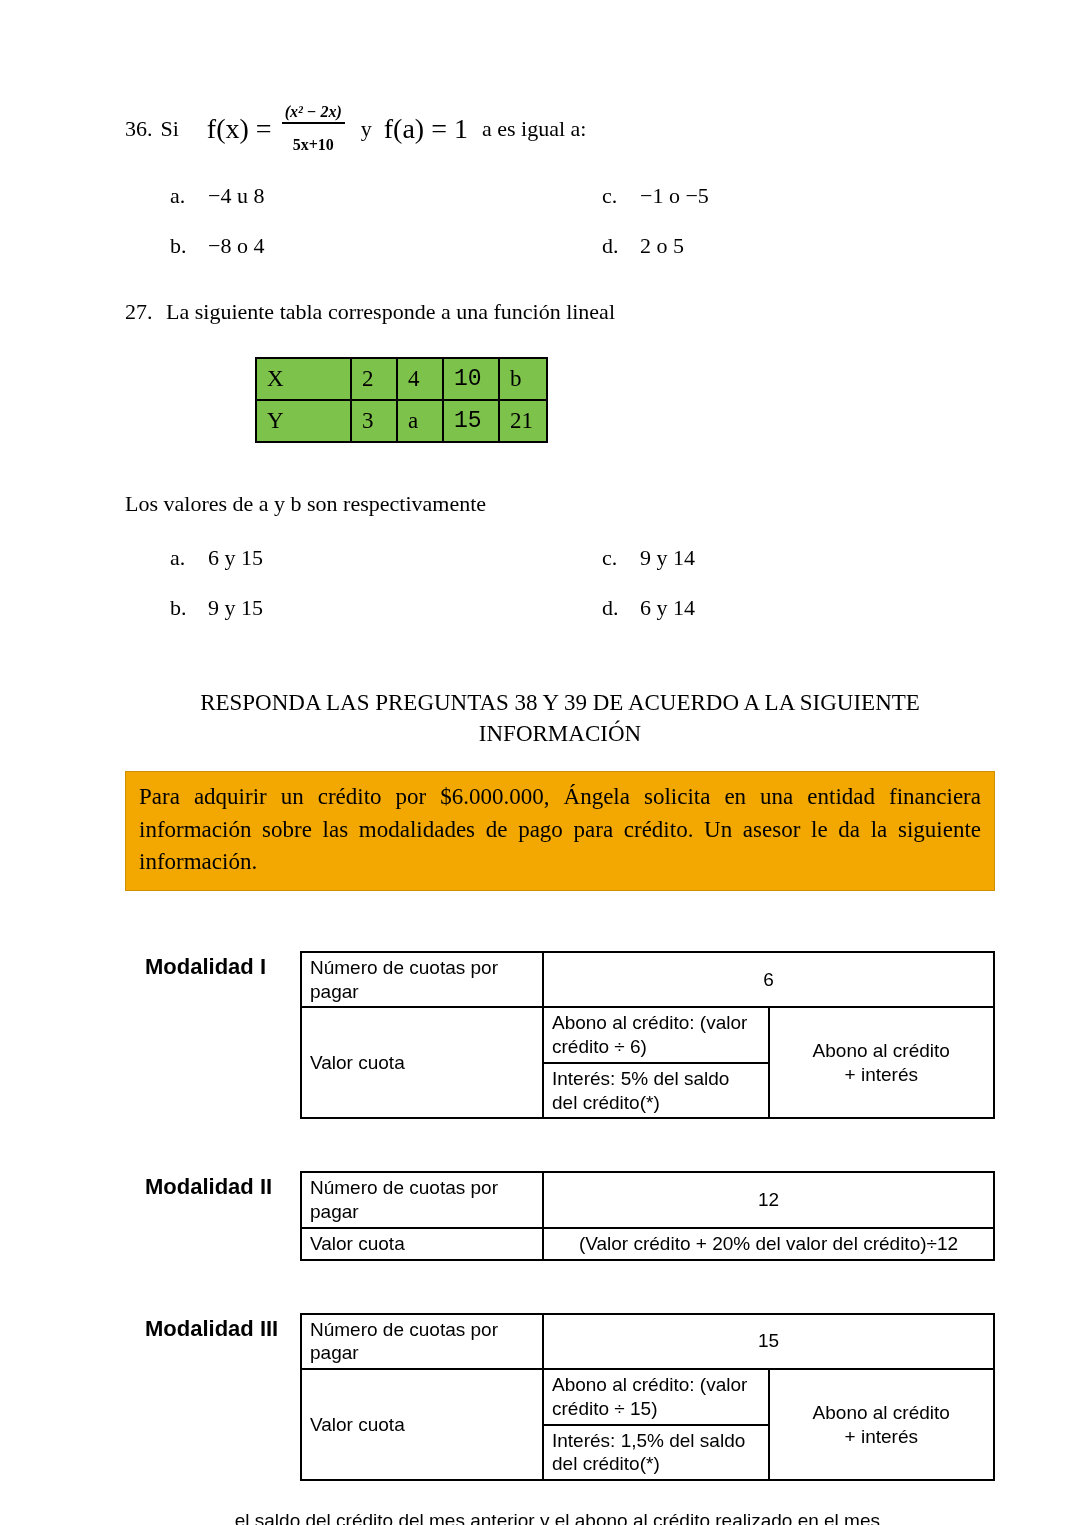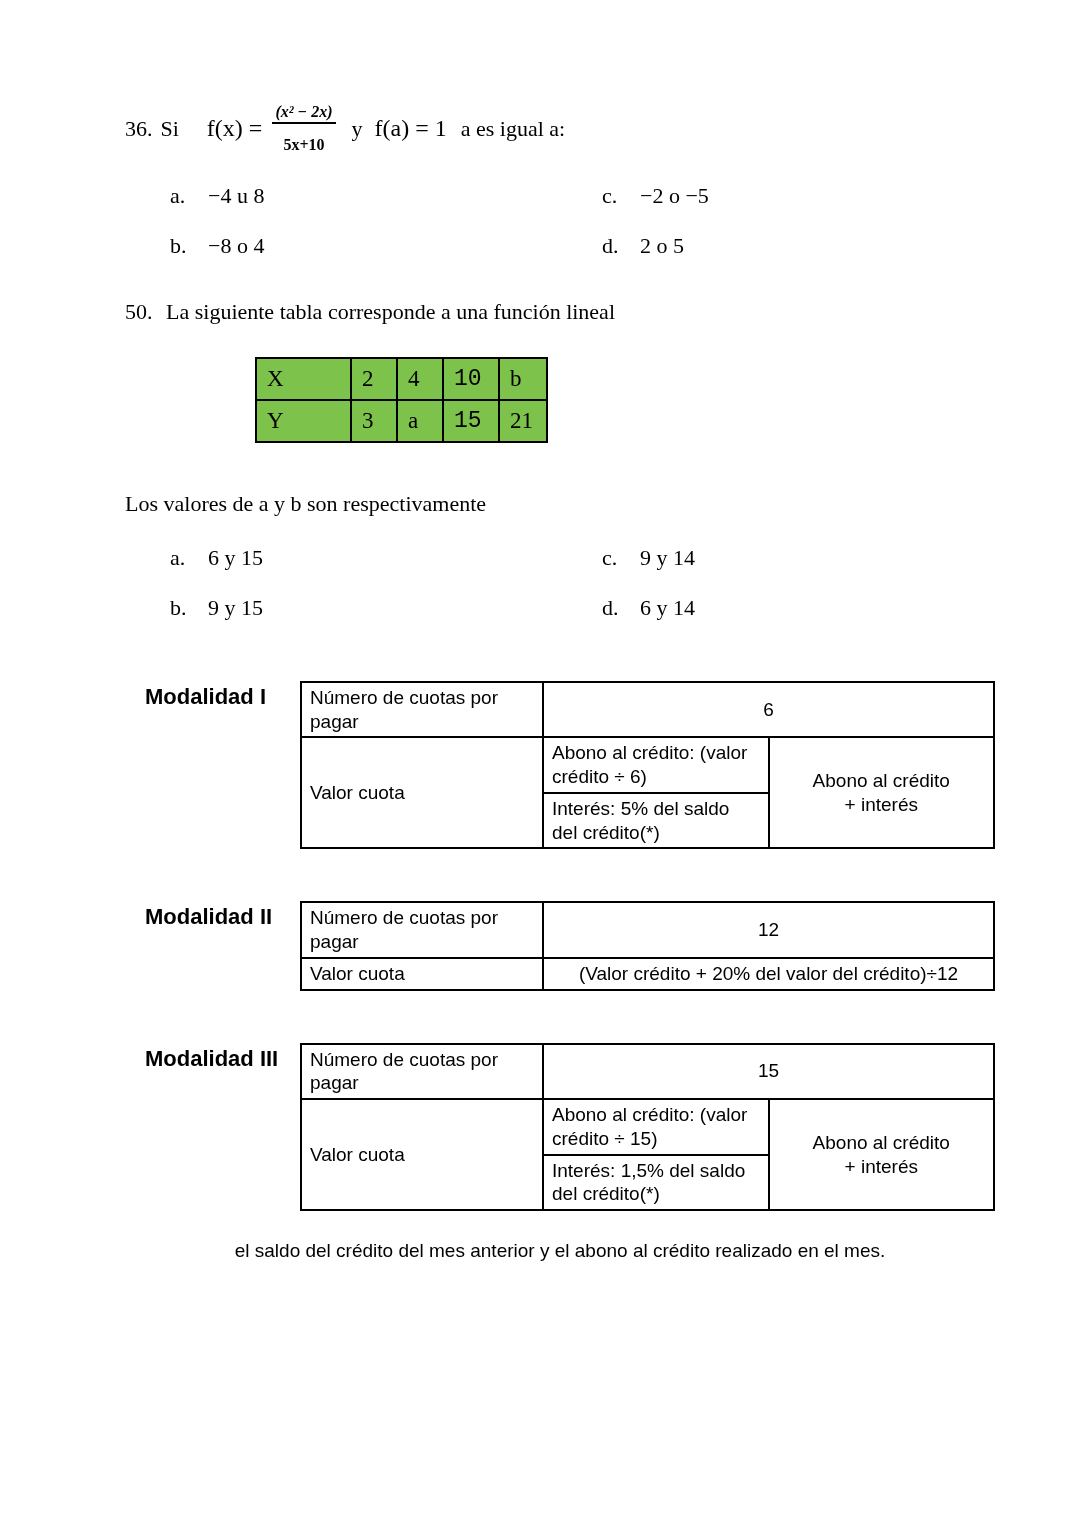--- a/index.html
+++ b/index.html
@@ -10,21 +10,21 @@
     color:#000;
     position:relative;
     overflow:hidden;
   }
   .page { width:1080px; height:1145px; padding:103px 85px 0 125px; }
 
   
   .q-line { font-size:22px; display:flex; align-items:center; }
   .q-line .qnum { margin-right:8px; }
   .q-line .lead { margin-right:28px; }
-  .mathish { font-size:24px; margin-right:10px; }
+  .mathish { font-size:28px; margin-right:10px; }
   .frac {
     display:inline-flex; flex-direction:column; align-items:center;
     font-weight:bold; font-size:16px; line-height:1.15; margin:0 10px 0 0;
   }
   .frac .num { border-bottom:2px solid #000; padding:0 3px 1px; font-style:italic; }
   .frac .den { padding-top:12px; }
   .conj { margin:0 12px 0 6px; }
   .fa { margin-right:14px; }
 
   .options {
@@ -122,34 +122,34 @@
     <span>a es igual a:</span>
   </div>
 
   <div class="options">
     <div class="opt">
       <span class="olabel">a.</span>
       <span>−4 u 8</span>
     </div>
     <div class="opt">
       <span class="olabel">c.</span>
-      <span>−2 o −5</span>
+      <span>−1 o −5</span>
     </div>
     <div class="opt">
       <span class="olabel">b.</span>
       <span>−8 o 4</span>
     </div>
     <div class="opt">
       <span class="olabel">d.</span>
       <span>2 o 5</span>
     </div>
   </div>
 
   <div class="q37-line">
-    <span class="qnum">50.</span>
+    <span class="qnum">27.</span>
     <span>La siguiente tabla corresponde a una función lineal</span>
   </div>
 
   <table class="green-table">
     <tbody>
         <tr>
       <td class="gc1">X</td>
       <td class="gc2">2</td>
       <td class="gc3">4</td>
       <td class="gc4">10</td>
@@ -179,21 +179,26 @@
     <div class="opt">
       <span class="olabel">b.</span>
       <span>9 y 15</span>
     </div>
     <div class="opt">
       <span class="olabel">d.</span>
       <span>6 y 14</span>
     </div>
   </div>
 
-
+  <div class="section-heading">
+    <div>RESPONDA LAS PREGUNTAS 38 Y 39 DE ACUERDO A LA SIGUIENTE</div>
+    <div>INFORMACIÓN</div>
+  </div>
+
+  <div class="info-box">Para adquirir un crédito por $6.000.000, Ángela solicita en una entidad financiera información sobre las modalidades de pago para crédito. Un asesor le da la siguiente información.</div>
 
   <div class="mod-row first">
     <div class="mod-label">Modalidad I</div>
     <table class="mod-table">
       <tbody>
           <tr>
         <td class="c-label">Número de cuotas por pagar</td>
         <td class="c-value" colspan="2">6</td>
       </tr>
       <tr>

